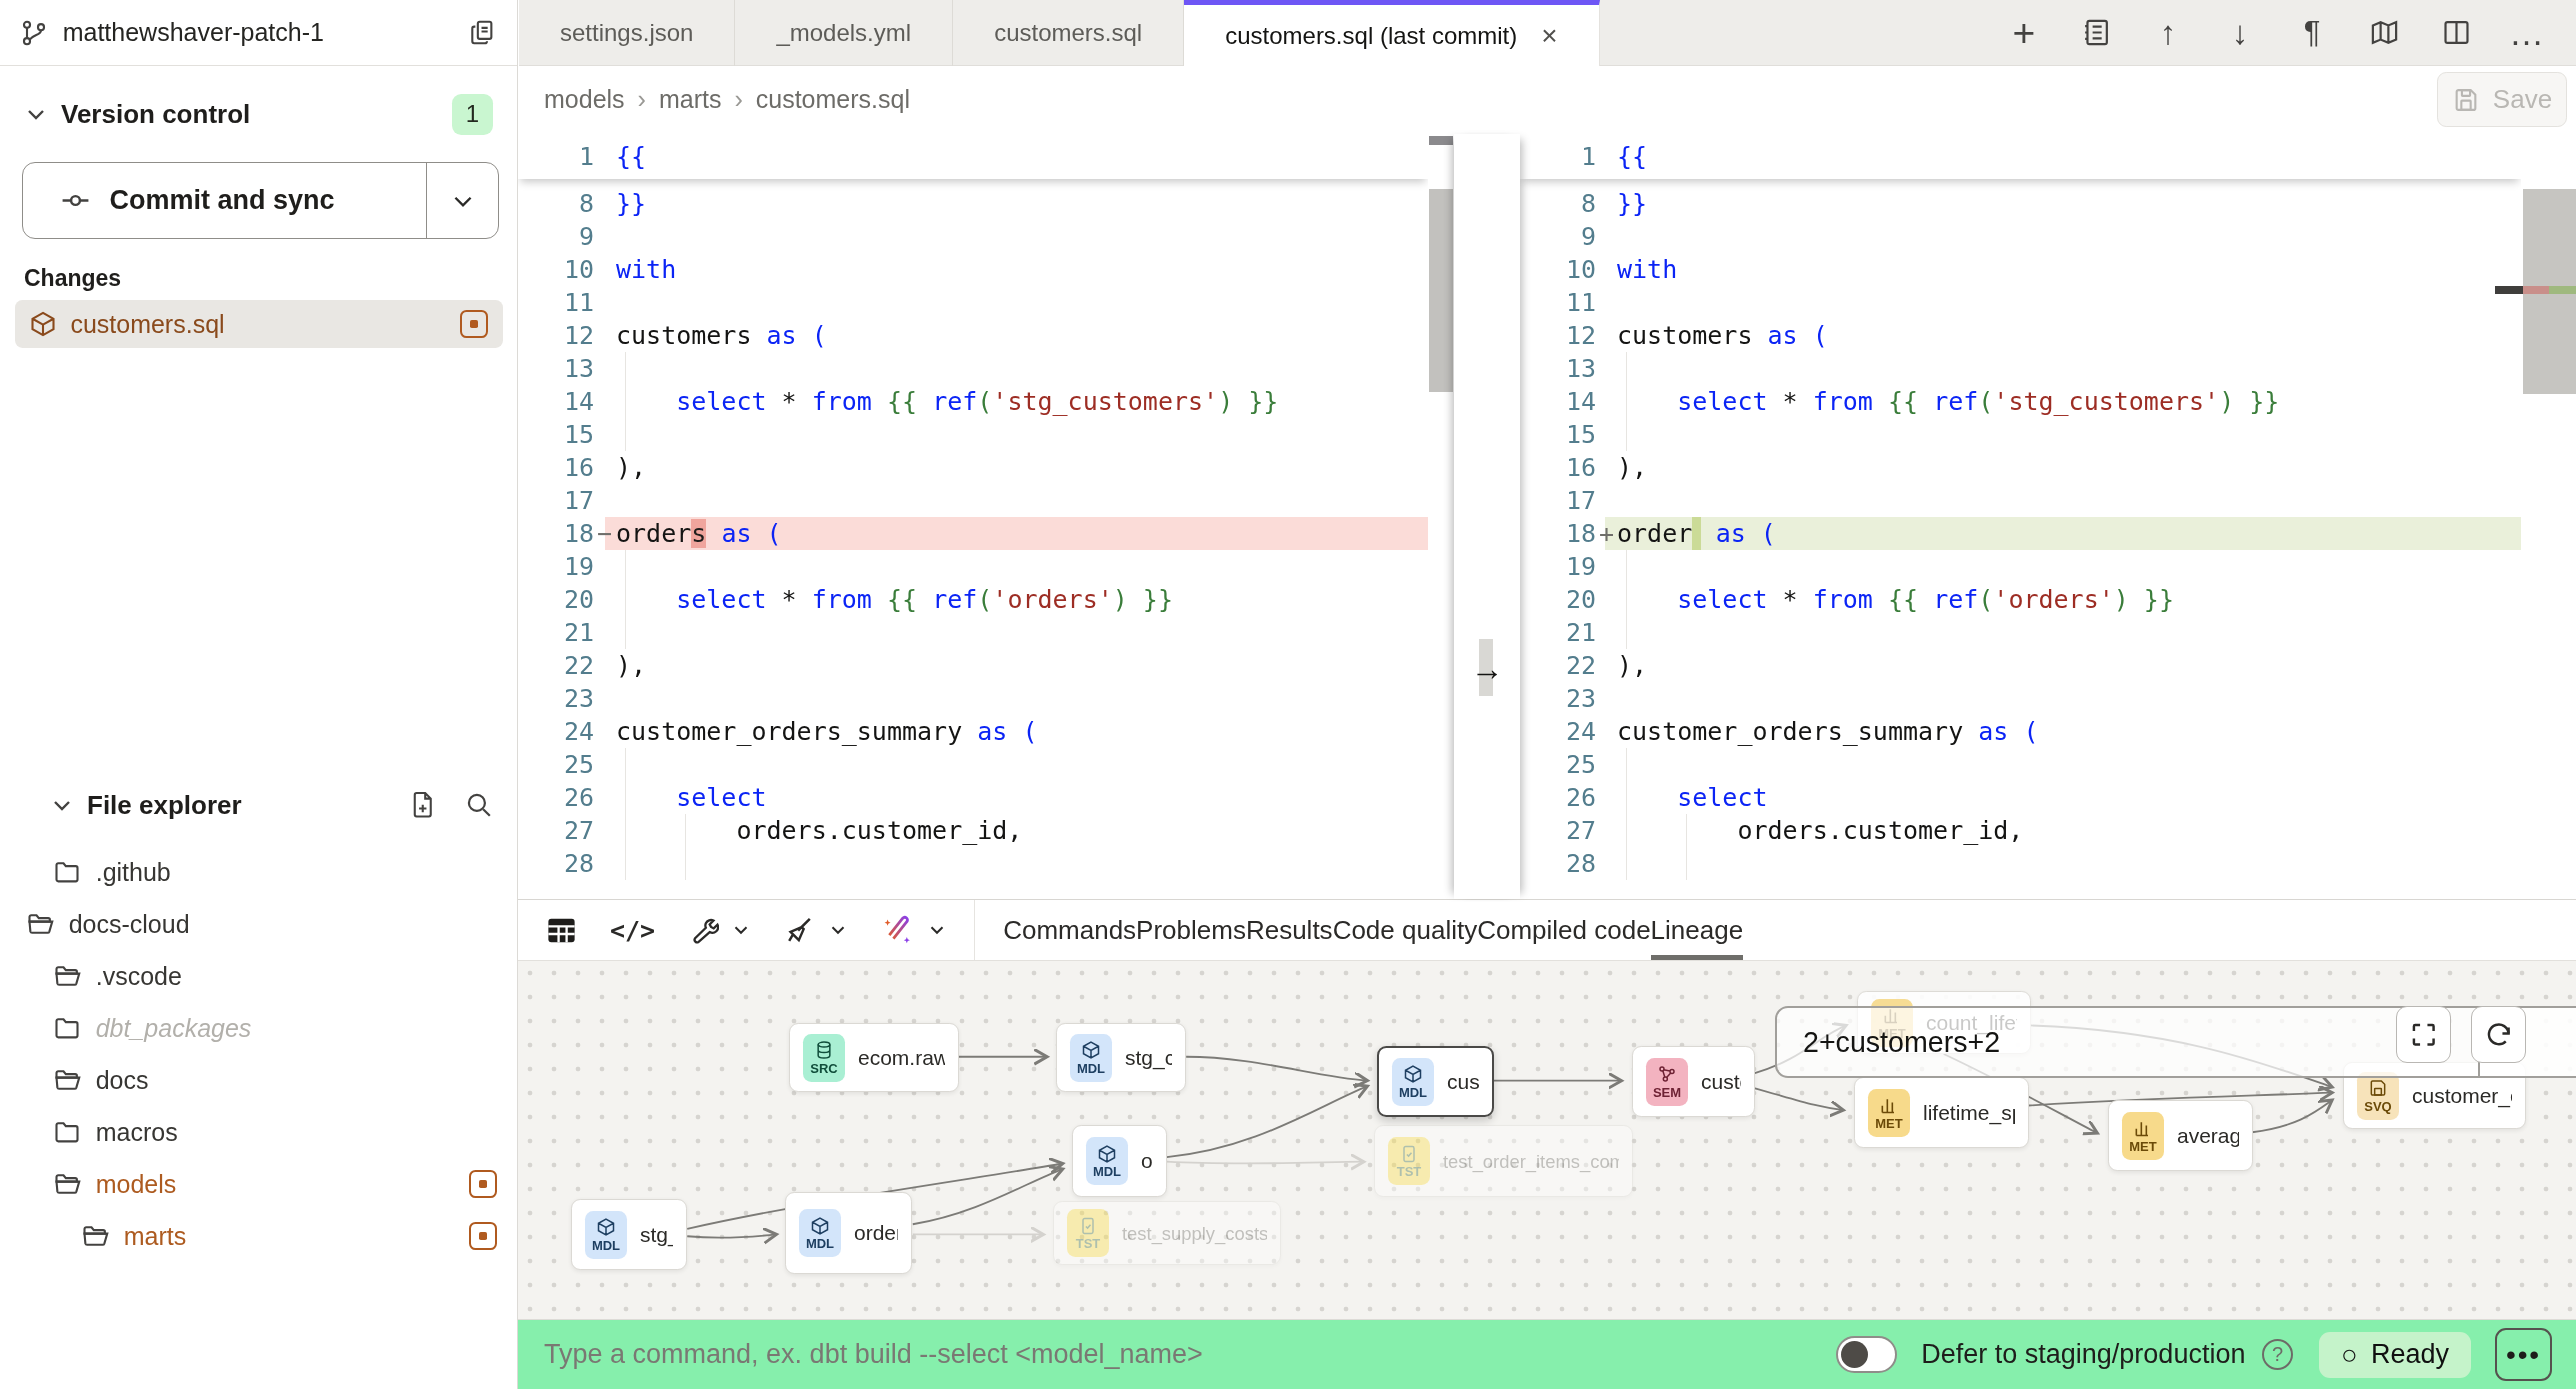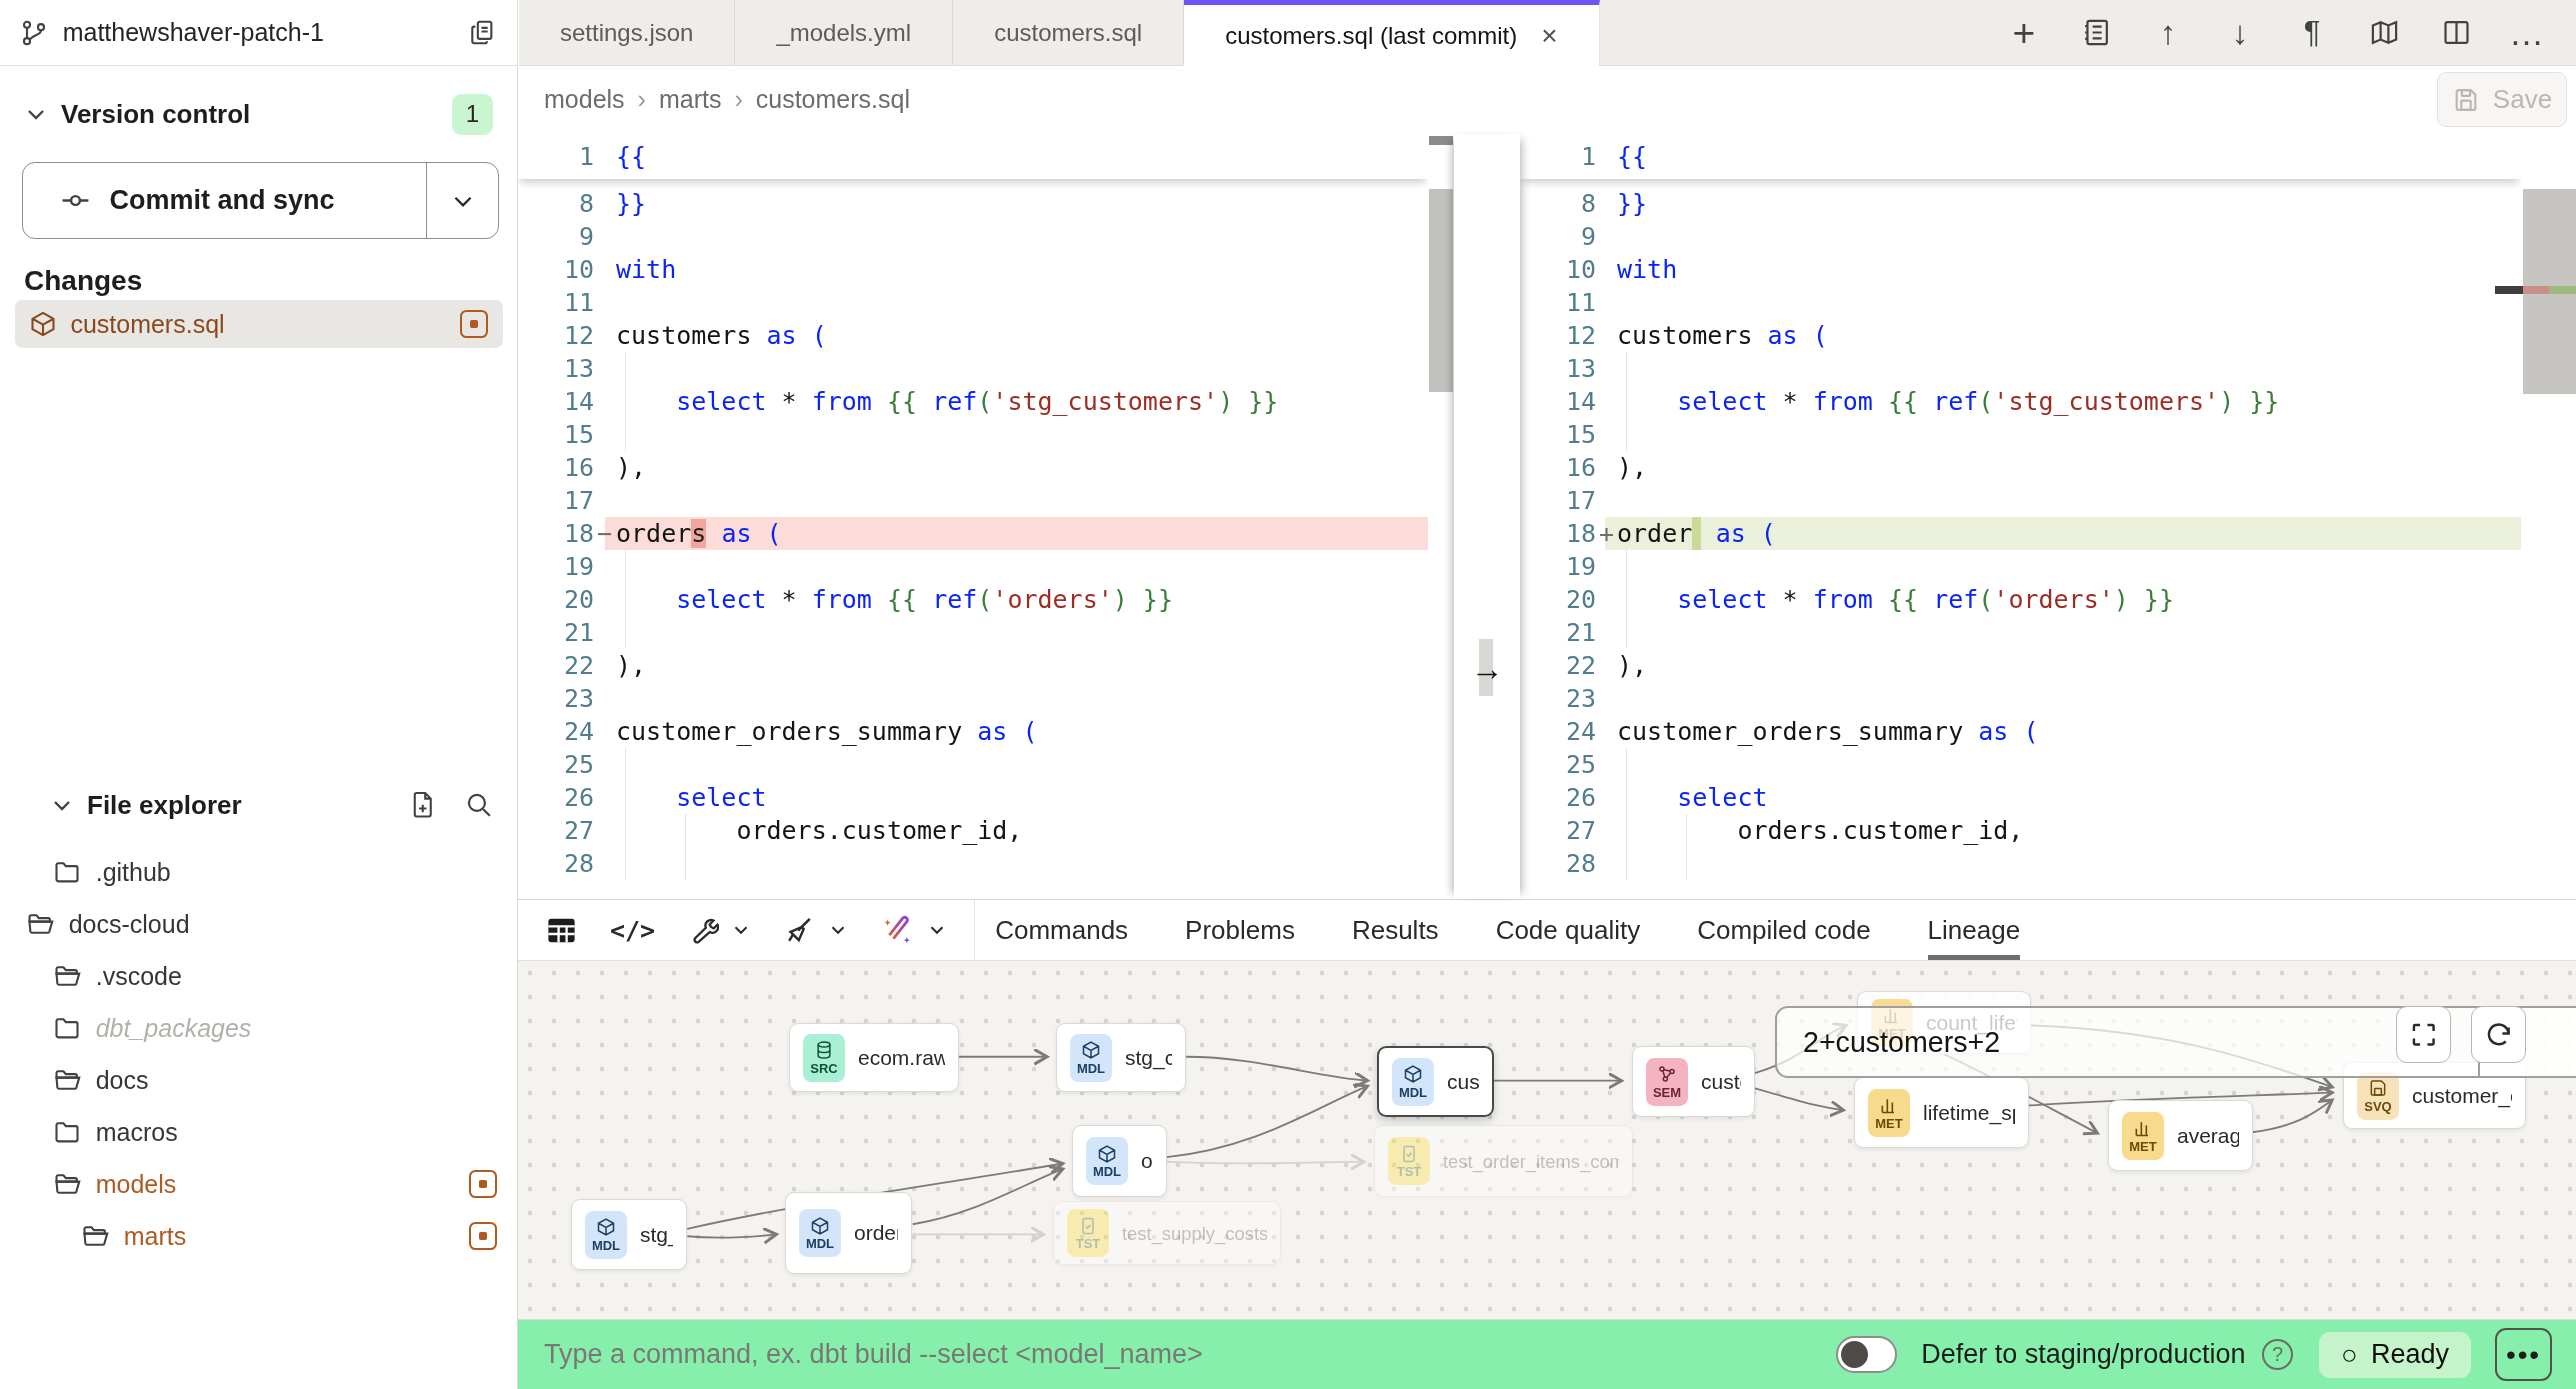--- a/index.html
+++ b/index.html
@@ -12,21 +12,21 @@
   .sb-top { position:absolute; left:0; top:0; width:100%; height:66px; border-bottom:0.9px solid #e2e0dc; display:flex; align-items:center; padding:0 20px; }
   .sb-branch-label { font-size:25px; color:#252522; margin-left:14.7px; flex:1; white-space:nowrap; overflow:hidden; }
   .icon-btn { display:flex; align-items:center; justify-content:center; cursor:pointer; color:#434240; }
   .vc-head { position:absolute; left:0; top:88px; width:100%; height:52px; display:flex; align-items:center; padding:0 24px; }
   .vc-title { font-size:26px; font-weight:bold; margin-left:13px; flex:1; }
   .vc-badge { min-width:41px; height:41px; border-radius:9.2px; background:#c9f6d0; color:#23291f; font-size:24px; display:flex; align-items:center; justify-content:center; padding:0 9.2px; }
   .commit-btn { position:absolute; left:22px; top:162px; width:477px; height:77px; border:1.8px solid #8f8d89; border-radius:13px; display:flex; align-items:stretch; background:#fff; overflow:hidden; }
   .commit-main { flex:1; display:flex; align-items:center; padding-left:37px; cursor:pointer;text-align:center; }
   .commit-label { font-size:27px; font-weight:600; margin-left:18.4px; }
   .commit-caret { width:72px; border-left:1.8px solid #8f8d89; display:flex; align-items:center; justify-content:center; cursor:pointer; }
-  .changes-label { position:absolute; left:24px; top:265px; font-size:28px; font-weight:bold; }
+  .changes-label { position:absolute; left:24px; top:265px; font-size:23px; font-weight:bold; }
   .change-row { position:absolute; left:14.7px; top:300px; width:488px; height:48px; background:#e9e7e3; border-radius:7.4px; display:flex; align-items:center; padding:0 14.7px; cursor:pointer; }
   .change-name { font-size:25px; color:#8a4a1c; margin-left:13px; flex:1; }
   .mod-badge { width:28px; height:28px; border:2.3px solid #b05a1f; border-radius:6.4px; position:relative; flex:0 0 auto; }
   .mod-badge::after { content:""; position:absolute; left:50%; top:50%; width:7.4px; height:7.4px; margin:-3.7px 0 0 -3.7px; border-radius:1.8px; background:#b05a1f; }
   .fe-head { position:absolute; left:0; top:779px; width:100%; height:52px; display:flex; align-items:center; padding:0 24px; }
   .fe-title { font-size:26px; font-weight:bold; margin-left:13px; flex:1; }
   .fe-head .icon-btn { margin-left:26px; }
   .tree { position:absolute; left:0; top:846px; width:100%; }
   .tree-row { height:52px; display:flex; align-items:center; padding-right:20px; cursor:pointer; color:#373633; }
   .tree-row .lbl { font-size:25px; margin-left:14.7px; flex:1; white-space:nowrap; overflow:hidden; }
@@ -84,21 +84,21 @@
   .overview .thumb { position:absolute; left:1.8px; top:55px; width:53px; height:205px; background:#c6c5c1; }
   .ov-dark { position:absolute; left:2495px; top:286px; width:28px; height:8.3px; background:#3f3e3c; }
   .ov-red  { position:absolute; left:2523px; top:286px; width:27px; height:8.3px; background:#c98f8a; }
   .ov-green{ position:absolute; left:2549px; top:286px; width:27px; height:8.3px; background:#9fb97e; }
 
   
   .panel-toolbar { position:absolute; left:518px; top:899px; width:2058px; height:61px; background:#fff; border-top:1.8px solid #d8d6d2; display:flex; align-items:center; }
   .pt-icons { display:flex; align-items:center; gap:31px; padding:0 26px; height:100%; border-right:0.9px solid #e6e4e0; }
   .pt-icons .icon-btn { color:#2b2a28; }
   .chev { margin-left:-20px; }
-  .panel-tabs { display:flex; align-items:flex-start; gap:57px; margin-left:20px; height:100%; }
+  .panel-tabs { display:flex; align-items:flex-start; margin-left:28px; height:100%; }
   .ptab { font-size:26px; color:#2b2a28; height:100%; display:flex; align-items:center; cursor:pointer; border-bottom:5.5px solid transparent; padding-top:5.5px; }
   .ptab.active { border-bottom-color:#6f6e6a; }
 
   
   .canvas { position:absolute; left:518px; top:960px; width:2058px; height:359px; background:#f4f3f0; border-top:0.9px solid #e2e0dc; overflow:hidden; cursor:grab;
             background-image:radial-gradient(circle, #d6d4d0 2px, transparent 2.7px); background-size:24px 24px; }
   .edges { position:absolute; left:0; top:0; }
   .lnode { position:absolute; background:#fff; border:1.4px solid #dbd9d4; border-radius:9.2px; box-shadow:0 1.8px 4.6px rgba(0,0,0,.07); display:flex; align-items:center; padding:0 13px; gap:13px; cursor:pointer; }
   .lnode.selected { border:2.8px solid #4a4947; box-shadow:0 3.7px 8.3px rgba(0,0,0,.18); }
   .lnode.faded { opacity:.38; }

